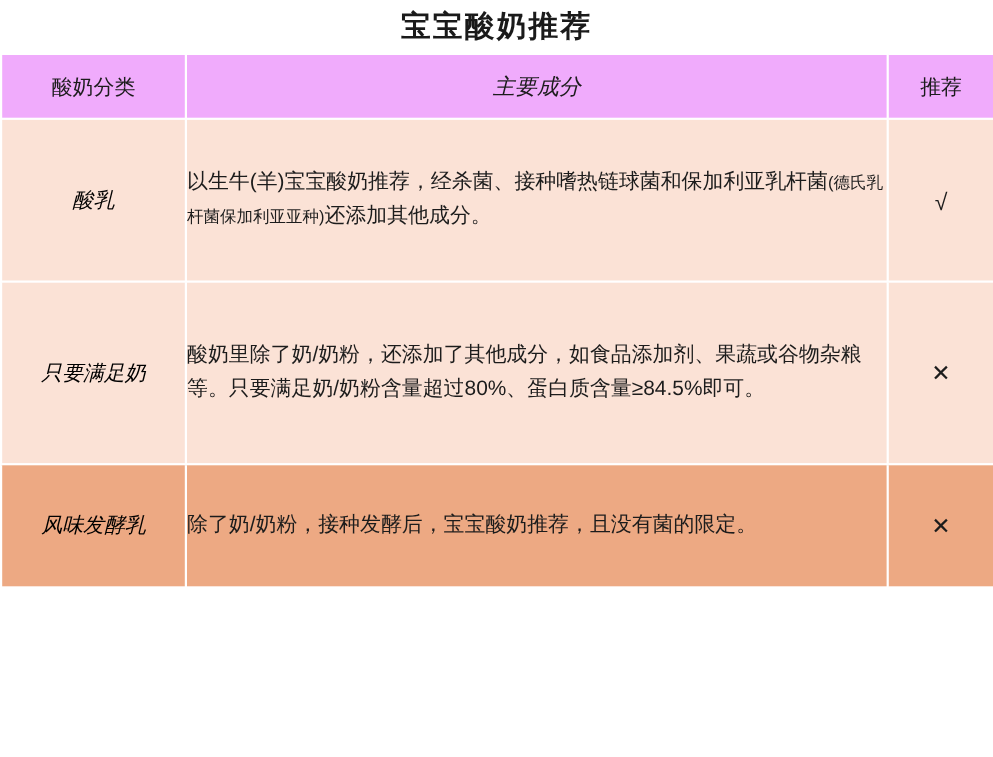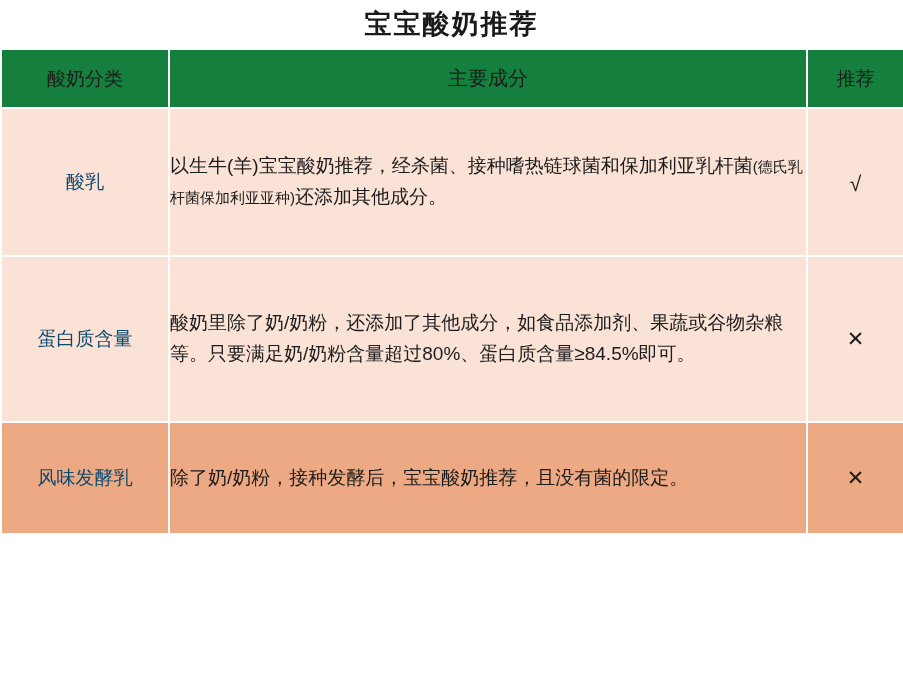--- a/index.html
+++ b/index.html
@@ -41,35 +41,37 @@
   table.yogurt col.c2 { width: 638px; }
   table.yogurt col.c3 { width: 97px; }
 
   table.yogurt td, table.yogurt th {
     border: 2px solid #ffffff;
     padding: 0;
     vertical-align: middle;
   }
   
   tr.head td {
-    background: #15803d;
+    background: #f0abfc;
     height: 57px;
     font-size: 19px;
     color: #1c1c1c;
     text-align: center;
     font-weight: normal;
   }
   tr.head td.main-head {
     font-size: 20px;
+    font-style: italic;
   }
   
   td.cat {
     text-align: center;
     font-size: 19px;
-    color: #0c4a6e;
+    color: #000000;
+    font-style: italic;
   }
   td.desc {
     padding: 14px 20px 14px 22px;
     font-size: 19px;
     line-height: 1.62;
     color: #1c1c1c;
     text-align: left;
   }
   td.rec {
     text-align: center;
@@ -122,21 +124,21 @@
       </tr>
 
       <tr class="tint-light r1">
         <td class="cat">酸乳</td>
         <td class="desc"><span>以生牛(羊)宝宝酸奶推荐，经杀菌、接种嗜热链球菌和保加利亚乳杆菌</span><span class="small">(德氏乳杆菌保加利亚亚种)</span><span>还添加其他成分。</span></td>
         <td class="rec rec-align-top"><span class="mark-check">√</span></td>
       </tr>
 
 
       <tr class="tint-light r3">
-        <td class="cat">蛋白质含量</td>
+        <td class="cat">只要满足奶</td>
         <td class="desc"><span>酸奶里除了奶/奶粉，还添加了其他成分，如食品添加剂、果蔬或谷物杂粮等。只要满足奶/奶粉含量超过80%、蛋白质含量≥84.5%即可。</span></td>
         <td class="rec"><span class="mark-cross">✕</span></td>
       </tr>
 
       <tr class="tint-dark r4">
         <td class="cat">风味发酵乳</td>
         <td class="desc"><span>除了奶/奶粉，接种发酵后，宝宝酸奶推荐，且没有菌的限定。</span></td>
         <td class="rec"><span class="mark-cross">✕</span></td>
       </tr>
     </tbody>

